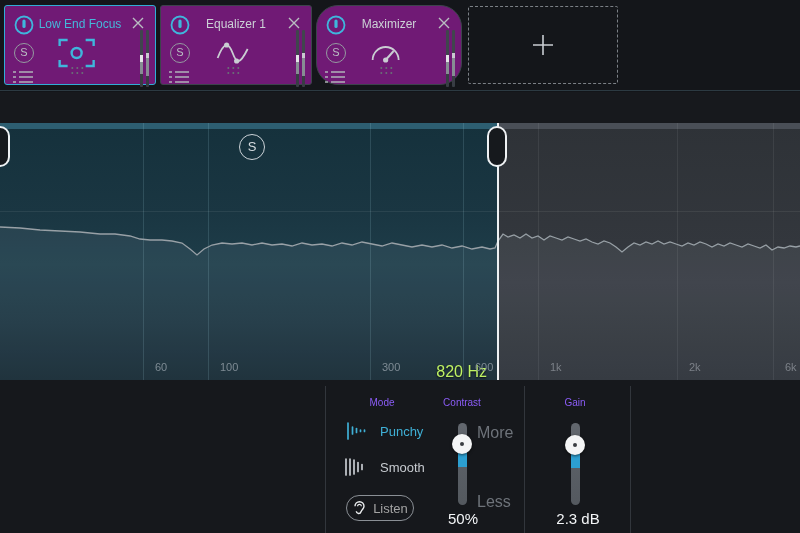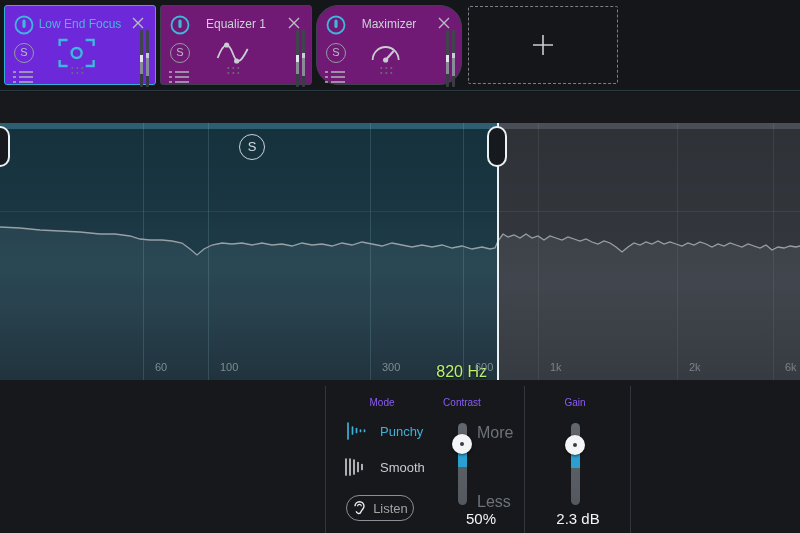--- a/index.html
+++ b/index.html
@@ -2,21 +2,21 @@
 <html><head>
 <meta charset="utf-8">
 <style>
   html,body{margin:0;padding:0;background:#101216;}
   *{box-sizing:border-box;font-family:"Liberation Sans","DejaVu Sans",sans-serif;}
   #stage{position:relative;width:800px;height:533px;background:#131519;overflow:hidden;-webkit-font-smoothing:antialiased;}
 
   
   .chain{position:absolute;left:0;top:0;width:800px;height:91px;background:#14161a;border-bottom:1px solid #2c3a42;}
   .card{position:absolute;top:5px;height:80px;background:#701a75;border:1px solid #3d434c;border-radius:3px;}
-  .card.selected{background:#6d28d9;border:1.5px solid #31aed6;}
+  .card.selected{background:#701a75;border:1.5px solid #31aed6;}
   .card-title{position:absolute;left:28px;right:28px;top:11px;text-align:center;font-size:12px;color:#ccd1d6;white-space:nowrap;overflow:hidden;}
   .card.selected .card-title{color:#45b8da;}
   .pwr{position:absolute;left:8px;top:8px;width:22px;height:22px;}
   .sbtn{position:absolute;left:9px;top:37px;width:20px;height:20px;border:1.5px solid #959ba1;border-radius:50%;color:#b9bec3;font-size:11px;line-height:17px;text-align:center;}
   .listicon{position:absolute;left:8px;top:64px;width:20px;height:13px;}
   .closex{position:absolute;right:8px;top:8px;width:18px;height:18px;}
   .centericon{position:absolute;left:50%;top:30px;transform:translateX(-58%);}
   .dragdots{position:absolute;left:50%;bottom:7px;transform:translateX(-58%);display:grid;grid-template-columns:repeat(3,5px);grid-auto-rows:5px;}
   .dragdots i{width:2px;height:2px;border-radius:50%;background:#6a7077;}
   .meters{position:absolute;right:6px;top:24px;height:57px;display:flex;gap:3px;}
@@ -280,21 +280,21 @@
       <span>Listen</span>
     </div>
 
     <div class="sec-header" style="left:418px;top:17px;width:88px;">Contrast</div>
     <div class="vslider-track" style="left:458px;top:43px;">
       <div class="vslider-fill" style="top:21px;height:23px;"></div>
     </div>
     <div class="vslider-handle" style="left:452px;top:54px;"></div>
     <div class="minmax" style="left:477px;top:44px;">More</div>
     <div class="minmax" style="left:477px;top:113px;">Less</div>
-    <div class="slider-value" style="left:430px;top:130px;width:66px;text-align:right;">50%</div>
+    <div class="slider-value" style="left:430px;top:130px;width:66px;">50%</div>
 
     <div class="sec-header" style="left:535px;top:17px;width:80px;">Gain</div>
     <div class="vslider-track" style="left:571px;top:43px;">
       <div class="vslider-fill" style="top:22px;height:23px;"></div>
     </div>
     <div class="vslider-handle" style="left:565px;top:55px;"></div>
     <div class="slider-value" style="left:540px;top:130px;width:76px;">2.3 dB</div>
   </div>
 
 </div>

